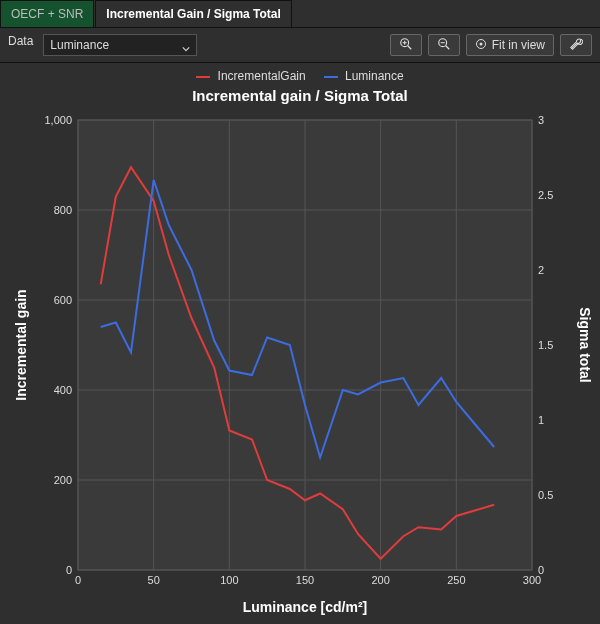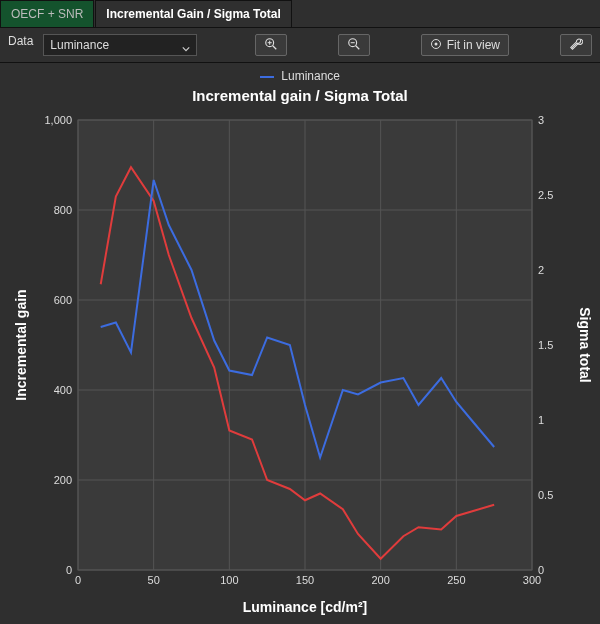--- a/index.html
+++ b/index.html
@@ -6,21 +6,21 @@
   html, body { margin:0; padding:0; background:#2f2f2f; font-family: Arial, sans-serif; color:#ddd; font-size:12px; }
   .app { width:600px; height:624px; background:#2f2f2f; position:relative; overflow:hidden; }
   .tabs { display:flex; border-bottom:1px solid #111; background:#2f2f2f; }
   .tab { padding:6px 10px; font-size:12px; color:#bbb; border:1px solid #111; border-bottom:none; background:#14532d; margin-right:1px; cursor:pointer; }
   .tab.active { background:#2f2f2f; color:#fff; font-weight:bold; }
   .toolbar { display:flex; align-items:flex-start; padding:6px 8px; gap:6px; border-bottom:1px solid #111; }
   .toolbar .label { color:#ddd; font-size:12px; margin-right:4px; }
   .select { position:relative; width:154px; height:22px; background:#222; border:1px solid #555; color:#ddd; display:flex; align-items:center; padding:0 6px; font-size:12px; cursor:pointer; }
   .select .chev { position:absolute; right:6px; top:7px; }
   .spacer { flex:1; }
-  .btn { height:22px; min-width:28px; background:#3a3a3a; border:1px solid #666; border-radius:2px; display:flex; align-items:center; justify-content:center; padding:0 8px; cursor:pointer; color:#ddd; font-size:12px; gap:5px;margin-left:45px; }
+  .btn { height:22px; min-width:28px; background:#3a3a3a; border:1px solid #666; border-radius:2px; display:flex; align-items:center; justify-content:center; padding:0 8px; cursor:pointer; color:#ddd; font-size:12px; gap:5px; }
   .legend { display:flex; justify-content:center; align-items:center; gap:18px; padding:6px 0 2px; font-size:12px; }
   .swatch { display:inline-block; width:14px; height:2px; vertical-align:middle; margin-right:4px; }
   .chart-title { text-align:center; font-size:15px; font-weight:bold; color:#fff; margin:2px 0 6px; }
   .chart-wrap { position:relative; width:584px; height:520px; margin:0 auto; }
   .axis-title { fill:#fff; font-size:14px; font-weight:bold; }
   .series-line { fill:none; stroke-width:2; }
 </style>
 </head>
 <body>
 <div class="app">
@@ -74,20 +74,24 @@
       <svg width="14" height="14" viewBox="0 0 16 16">
             <path d="M13 3 a3 3 0 0 1 -4 4 L3 13 l0 0 L3 13 L3 13 L3 13 L3 13 L3 13 L3 13 L3 13 L3 13 L3 13" stroke="#ddd" stroke-width="1.3" fill="none"></path>
             <path d="M12.5 2.5 a3 3 0 1 1 -2 5 L4 14 l-2-2 6.5-6.5 A3 3 0 0 1 12.5 2.5 Z" stroke="#ddd" stroke-width="1.2" fill="none"></path>
           </svg>
     </span>
   </div>
 </div>
 
 <div class="legend">
   <span>
+    <span class="swatch" id="sw1" style="background: rgb(224, 60, 60);"></span>
+    <span>IncrementalGain</span>
+  </span>
+  <span>
     <span class="swatch" id="sw2" style="background: rgb(60, 108, 224);"></span>
     <span>Luminance</span>
   </span>
 </div>
 
 <div class="chart-title">Incremental gain / Sigma Total</div>
 
 <div class="chart-wrap">
   <svg id="chart-svg" width="584" height="510">
         <rect x="70" y="10" width="454" height="450" fill="#3a3a3a" stroke="#555"></rect>

